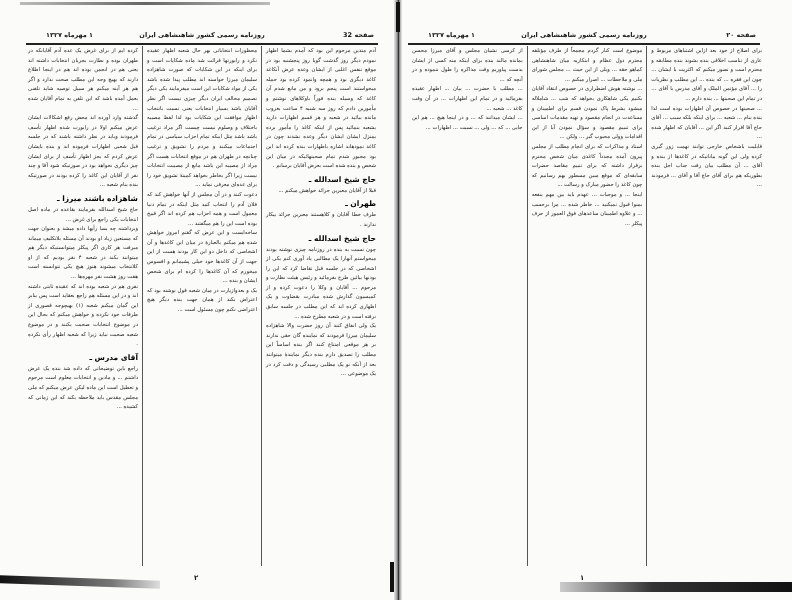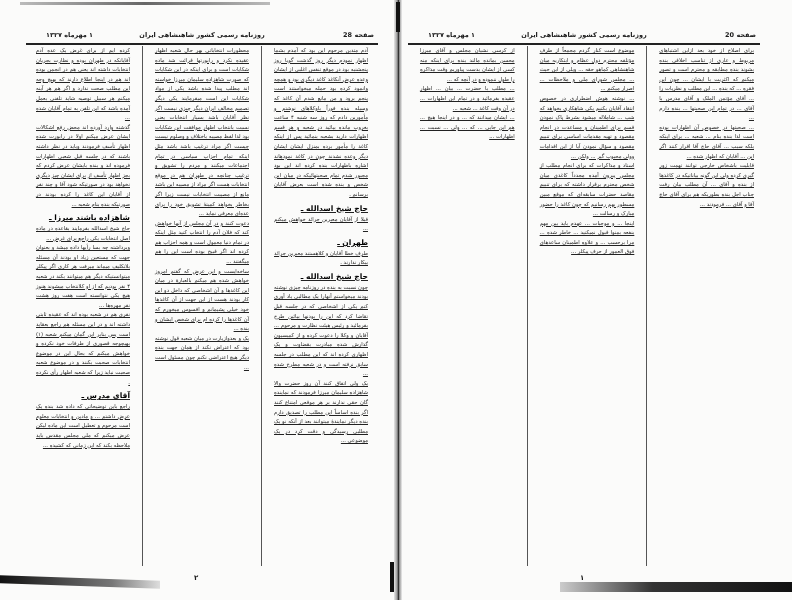--- a/index.html
+++ b/index.html
@@ -57,26 +57,25 @@
     position:absolute; left:0; right:0; top:14px; height:2px; background:#222;
   }
 
   .columns {
     position:absolute; top:46px; bottom:34px;
     display:flex; flex-direction:row-reverse;
   }
   .page.left .columns { left:24px; width:356px; }
   .page.right .columns { left:8px; width:358px; }
   .col {
-    flex:1; padding:0 12px; direction:rtl; text-align:justify;
+    flex:1; padding:0 4px; direction:rtl; text-align:justify;
     font-size:5.3px; line-height:9.6px;
     overflow:hidden;
     border-left:1px solid #555;
     color:#222;
-    text-decoration:underline;
   }
   .col:last-child { border-left:none; }
   .col p { margin:0; }
   .col .headline {
     display:block;
     font-weight:bold; font-size:7.5px; line-height:11px;
     margin:3px 0 1px 0;
     color:#000;
   }
   .page-number {
@@ -85,21 +84,21 @@
   .page.left .page-number { left:194px; }
   .page.right .page-number { left:180px; }
 </style>
 </head>
 <body>
 
 <div class="spread">
 
   <div class="page left">
     <div class="header">
-      <span class="hdr-page">صفحه 28</span>
+      <span class="hdr-page">صفحه 32</span>
       <span class="hdr-title">روزنامه رسمی کشور شاهنشاهی ایران</span>
       <span class="hdr-date">۱ مهرماه ۱۳۲۷</span>
       <div class="header-rule"></div>
     </div>
     <div class="columns" id="left-cols">
         <div class="col">
           <p>آدم متدین مرحوم این بود که آمدم بشما اظهار نمودم دیگر روز گذشت گویا روز پنجشنبه بود در موقع تنفس اغلبی از ایشان وعده عرض آنکاغذ کاغذ دیگری بود و همچه وانمود کرده بود حمله میخواستند است پنجم برود و من مانع شدم آن کاغذ که وسیله بنده فوراً باوکلاهای نوشتم و مأمورین دادم که روز سه شنبه ۴ ساعت بغروب مانده بیائید در شعبه و هر قسم اظهارات دارید بشعبه بنمائید پس از اینکه کاغذ را مأمور برده بمنزل ایشان ایشان دیگر وعده نشدند چون در کاغذ نمودهاند اشاره باظهارات بنده کرده اند این بود مجبور شدم تمام صحبتهائیکه در میان این شخص و بنده شده است بعرض آقایان برسانم .</p>
           <span class="headline">حاج شیخ اسدالله ـ</span>
           <p>قبلا از آقایان معبرین جرائد خواهش میکنم ...</p>
           <span class="headline">طهران ـ</span>
@@ -123,21 +122,21 @@
           <p>نفری هم در شعبه بوده اند که عقیده ثابتی داشته اند و در این مسئله هم راجع بعقاید است پس بنابر این گمان میکنم شعبه (۱) بهیچوجه قصوری از طرفات خود نکرده و خواهش میکنم که بحال این در موضوع انتخابات صحبت بکنند و در موضوع شعبه صحبت نباید زیرا که شعبه اظهار رأی نکرده .</p>
           <span class="headline">آقای مدرس ـ</span>
           <p>راجع باین توضیحاتی که داده شد بنده یک عرض داشتم ... و مادین و انتخابات معلوم است مرحوم و تعطیل است این ماده لیکن عرض میکنم که ملی مجلس مقدس باید ملاحظه بکند که این زمانی که کشیده ...</p>
         </div>
       </div>
     <div class="page-number">۲</div>
   </div>
 
   <div class="page right">
     <div class="header">
-      <span class="hdr-page">صفحه 20</span>
+      <span class="hdr-page">صفحه ۲۰</span>
       <span class="hdr-title">روزنامه رسمی کشور شاهنشاهی ایران</span>
       <span class="hdr-date">۱ مهرماه ۱۳۲۷</span>
       <div class="header-rule"></div>
     </div>
     <div class="columns" id="right-cols">
         <div class="col">
           <p>برای اصلاح از خود بعد ازاین اشتباهای مربوط و عاری از تناسب اخلاقی بنده بشوند بنده مطابقه و محترم است و تصور میکنم که اکثریت با ایشان ... چون این فقره ... که بنده ... این مطلب و نظریات را ... آقای مؤتمن الملک و آقای مدرس با آقای ... در تمام این صحبتها ... بنده دارم ...</p>
           <p>... صحبتها در خصوص آن اظهارات بوده است لذا بنده بنام ... شعبه ... برای اینکه بلکه سبب ... آقای حاج آقا اقرار کنند اگر این ... آقایان که اظهار شده ...</p>
           <p>قابلیت باشخاص خارجی توانند تهمت زور گیری کرده ولی این گونه بیاناتیکه در کاغذها از بنده و آقای ... آن مطلب بیان رفت جناب اجل بنده بطوریکه هم برای آقای حاج آقا و آقای ... فرمودند ...</p>
         </div>

